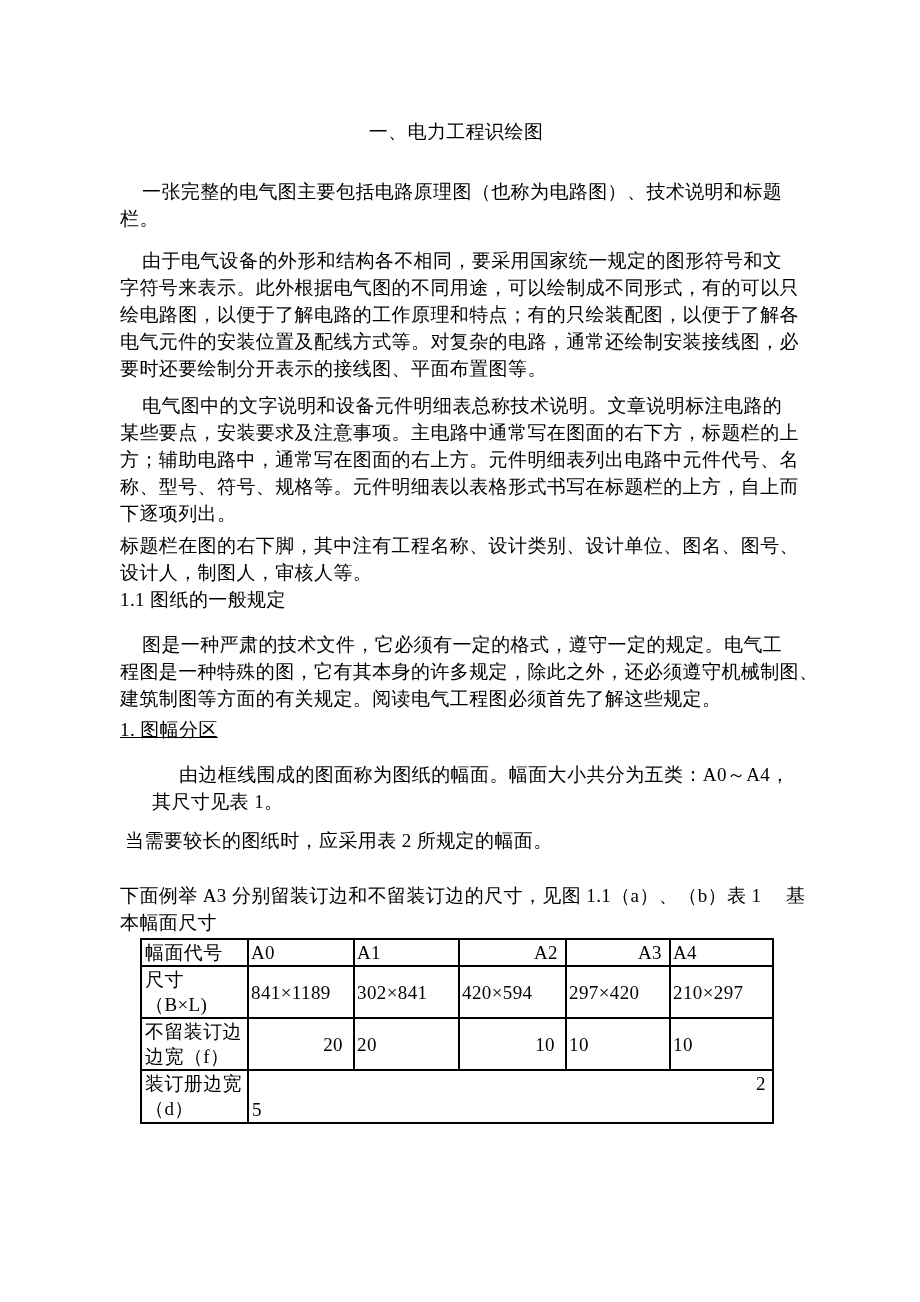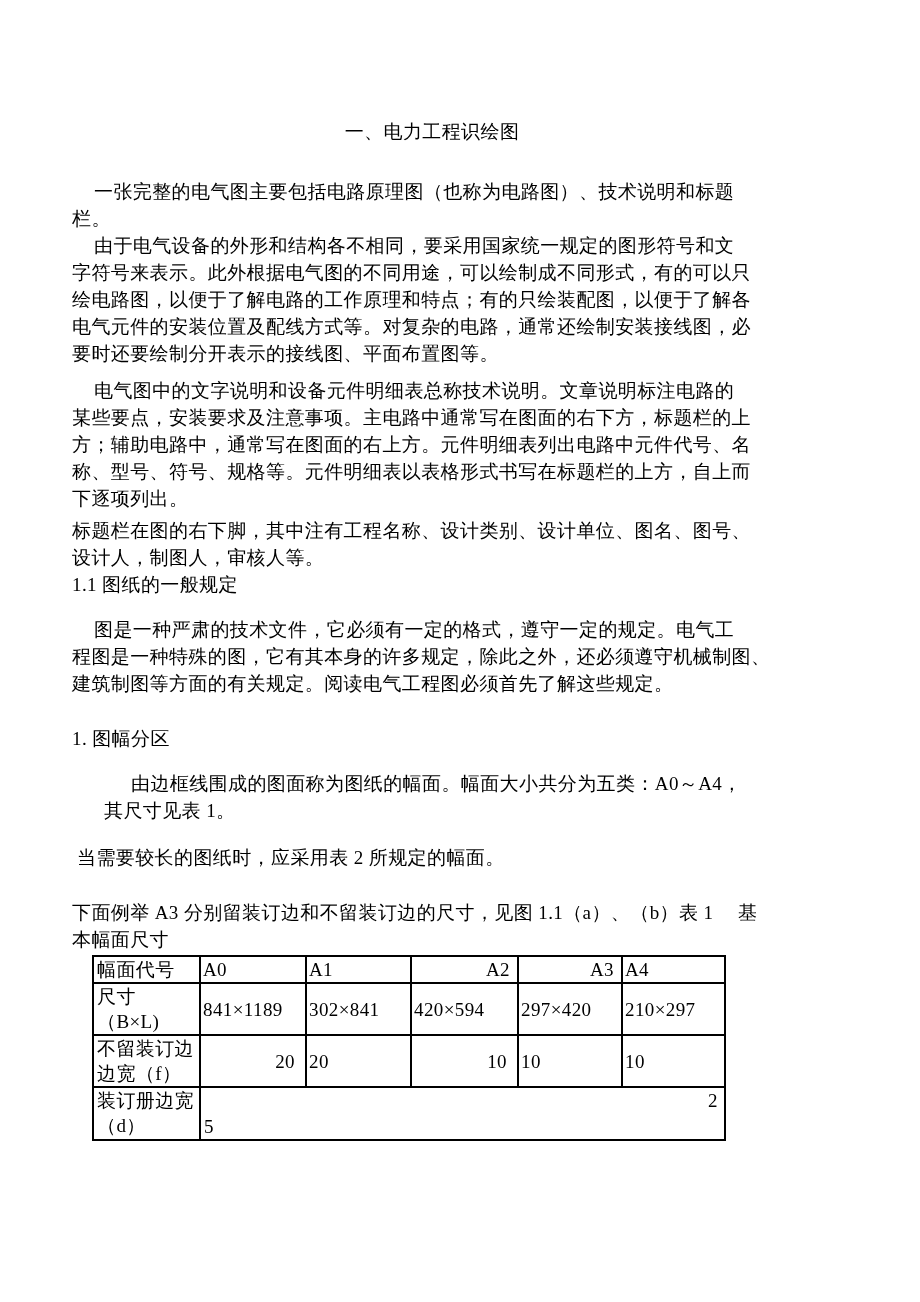--- a/index.html
+++ b/index.html
@@ -1,34 +1,34 @@
 <!DOCTYPE html>
 <html><head>
 <meta charset="utf-8">
 <style>
   html,body { margin:0; padding:0; background:#ffffff; }
   .page {
     width:920px; height:1302px; background:#ffffff; color:#000;
     font-family:"Liberation Serif","DejaVu Serif",serif;
-    box-sizing:border-box; padding:118px 128px 0 72px;
+    box-sizing:border-box; padding:118px 128px 0 120px;
     overflow:hidden; position:relative;
   }
   .t { font-size:19px; line-height:27px; letter-spacing:0.4px;
        white-space:pre; margin:0; }
   .title { text-align:center; }
   .indent { text-indent:22px; }
   .m-p1 { margin-top:33px; }
-  .m-p2 { margin-top:0; }
+  .m-p2 { margin-top:15px; }
   .m-p3 { margin-top:10px; }
   .m-p4 { margin-top:5px; }
   .m-h11 { }
   .m-p5 { margin-top:18px; }
-  .m-h1 { margin-top:28px; }
+  .m-h1 { margin-top:4px;text-decoration:underline; }
   .m-p6 { margin-top:18px; padding-left:32px; text-indent:27px; }
-  .m-p7 { margin-top:20px; padding-left:5px; }
+  .m-p7 { margin-top:12px; padding-left:5px; }
   .m-p8 { margin-top:28px; }
 
   .tbl { border-collapse:collapse; margin:2px 0 0 20px; table-layout:fixed; }
   .tbl td {
     border:2px solid #000; font-size:19px; line-height:25px;
     letter-spacing:0.4px; padding:0 2px; vertical-align:middle;
     overflow:hidden;
   }
   .tbl td.lbl { vertical-align:top; text-align:left; padding-left:3px;border-radius:8px; }
   .al { text-align:left; }

